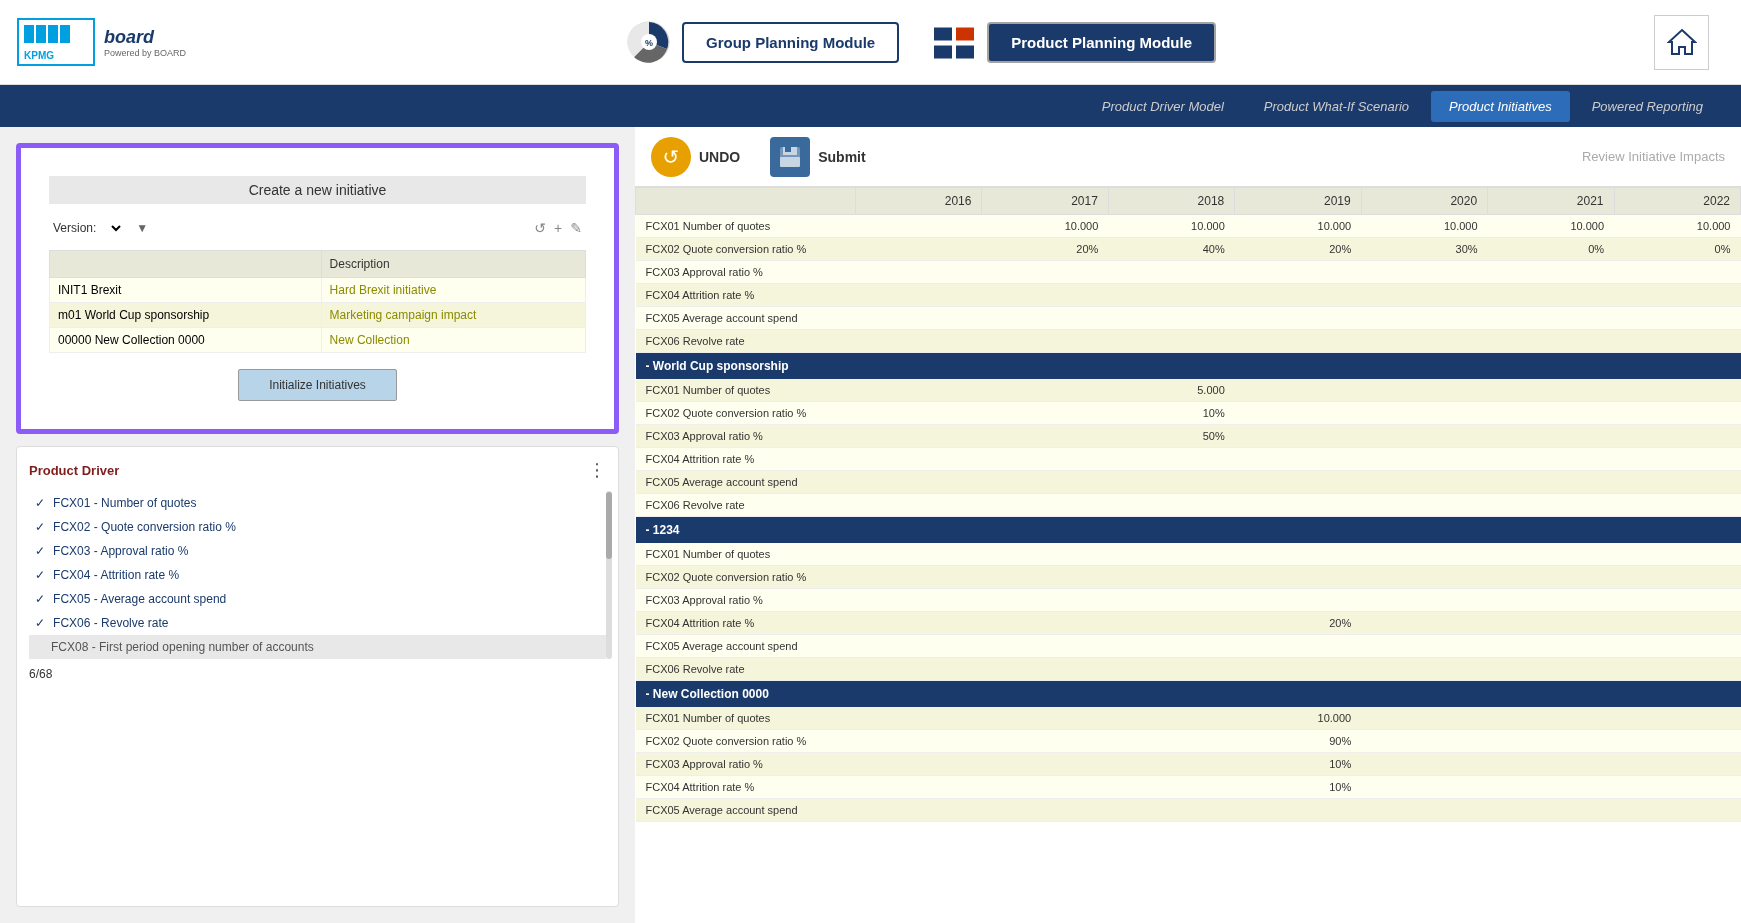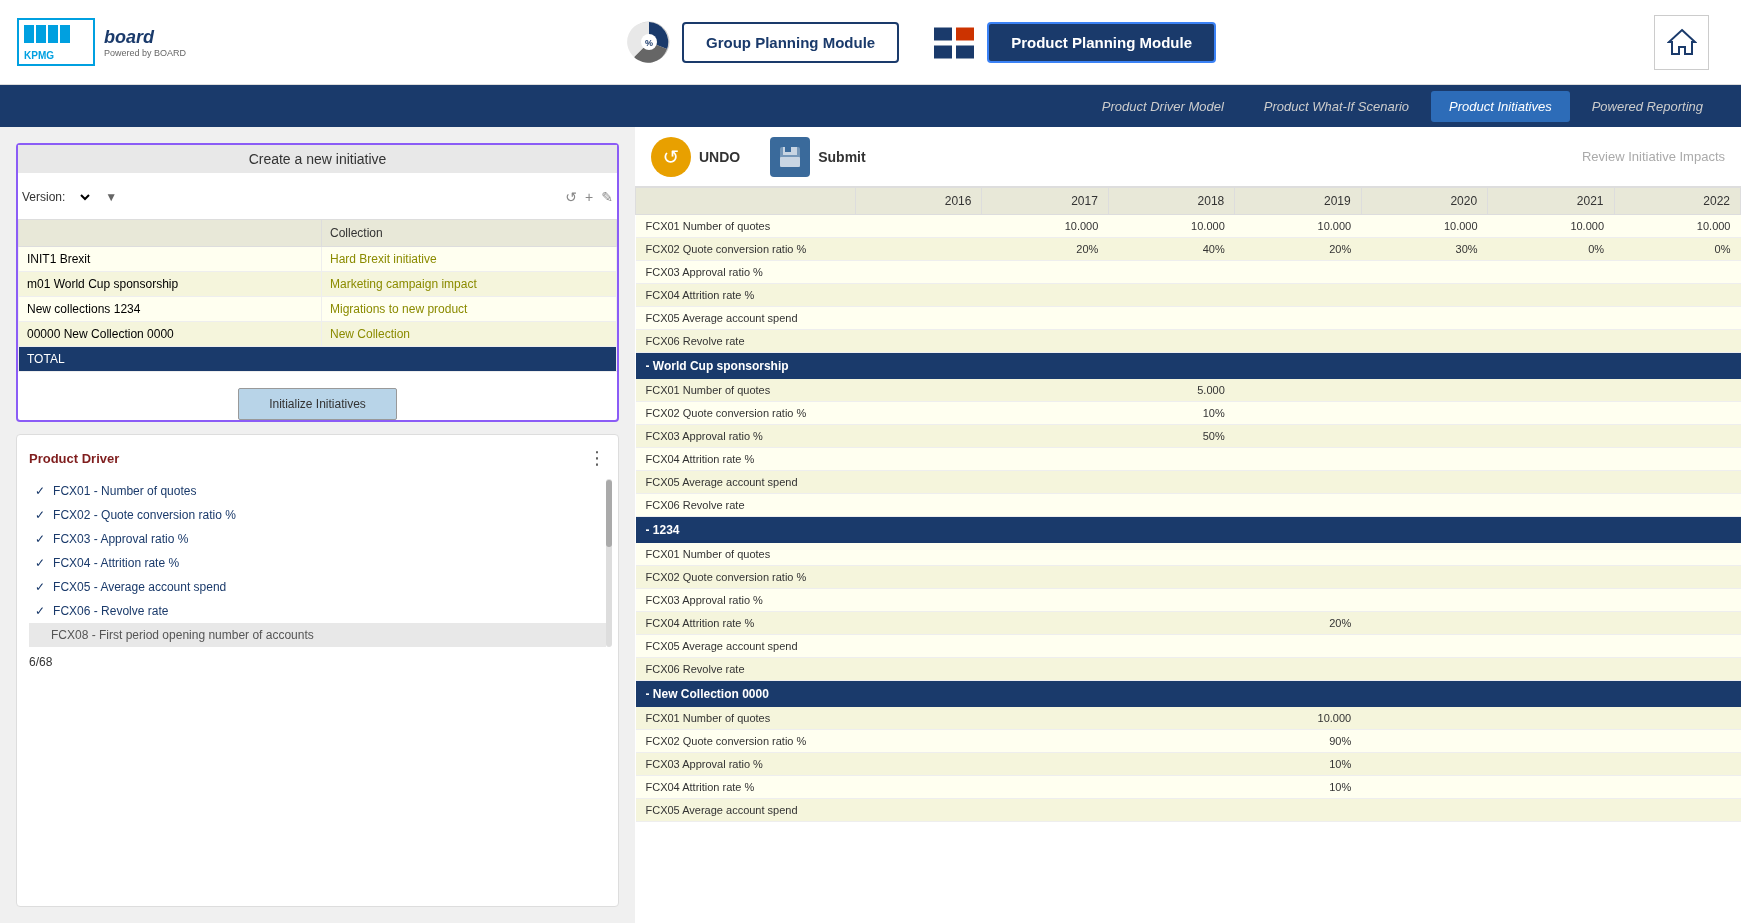--- a/index.html
+++ b/index.html
@@ -10,37 +10,37 @@
     .logo-area { display: flex; align-items: center; gap: 8px; }
     .kpmg-logo { width: 80px; height: 50px; }
     .board-logo { display: flex; flex-direction: column; align-items: flex-start; }
     .board-text { font-size: 18px; font-weight: bold; color: #1a3a6b; font-style: italic; }
     .powered-text { font-size: 9px; color: #666; }
     .header-center { flex: 1; display: flex; align-items: center; justify-content: center; gap: 30px; }
     .module-btn-group { display: flex; align-items: center; gap: 8px; }
     .pie-icon { width: 50px; height: 50px; }
     .group-planning-btn { background: white; border: 2px solid #1a3a6b; color: #1a3a6b; padding: 10px 22px; font-size: 15px; font-weight: bold; border-radius: 4px; cursor: pointer; }
     .product-icon { width: 50px; height: 50px; }
-    .product-planning-btn { background: #1a3a6b; border: 2px solid #3b82f6; color: white; padding: 10px 22px; font-size: 15px; font-weight: bold; border-radius: 4px; cursor: pointer; }
+    .product-planning-btn { background: #1a3a6b; border: 2px solid #a3a3a3; color: white; padding: 10px 22px; font-size: 15px; font-weight: bold; border-radius: 4px; cursor: pointer; }
     .header-right { display: flex; align-items: center; padding-right: 16px; }
     .home-icon-box { width: 55px; height: 55px; border: 1px solid #ccc; display: flex; align-items: center; justify-content: center; }
 
     
     .nav-bar { background: #1a3a6b; display: flex; align-items: center; justify-content: flex-end; height: 42px; padding: 0 20px; gap: 4px; }
     .nav-item { color: #ccc; padding: 8px 18px; font-size: 13px; cursor: pointer; font-style: italic; }
     .nav-item.active { background: #2d6cb8; color: white; border-radius: 3px; }
 
     
     .main-content { display: flex; height: calc(923px - 85px - 42px); }
 
     
     .left-panel { width: 635px; min-width: 635px; background: #f0f0f0; padding: 16px; display: flex; flex-direction: column; gap: 12px; overflow-y: auto; }
 
     
-    .create-box { background: white; border: 2px solid #8b5cf6; border-radius: 4px; padding: 0; }
+    .create-box { background: white; border: 5px solid #8b5cf6; border-radius: 4px; padding: 28px; }
     .create-title { text-align: center; font-size: 14px; font-weight: normal; color: #333; margin-bottom: 12px; padding: 6px; background: #e8e8e8; }
     .version-row { display: flex; align-items: center; gap: 8px; margin-bottom: 10px; padding: 4px; }
     .version-label { font-size: 12px; color: #333; }
     .toolbar-icons { display: flex; align-items: center; gap: 8px; margin-left: auto; color: #666; }
     .toolbar-icon { font-size: 14px; cursor: pointer; color: #888; }
 
     
     .init-table { width: 100%; border-collapse: collapse; }
     .init-table thead { background: #e8e8d8; }
     .init-table th { text-align: left; padding: 6px 8px; font-size: 12px; font-weight: normal; border: 1px solid #ddd; color: #333; }
@@ -177,42 +177,35 @@
           <span class="toolbar-icon">↺</span>
           <span class="toolbar-icon">+</span>
           <span class="toolbar-icon">✎</span>
         </div>
       </div>
 
       <table class="init-table">
         <thead>
           <tr>
             <th></th>
-            <th>Collection</th>
+            <th>Description</th>
           </tr>
         </thead>
         <tbody>
           <tr class="init-row">
             <td>INIT1 Brexit</td>
             <td class="init-col-desc">Hard Brexit initiative</td>
           </tr>
           <tr class="init-row">
             <td>m01 World Cup sponsorship</td>
             <td class="init-col-desc">Marketing campaign impact</td>
           </tr>
           <tr class="init-row">
-            <td>New collections 1234</td>
-            <td class="init-col-desc">Migrations to new product</td>
-          </tr>
-          <tr class="init-row">
             <td>00000 New Collection 0000</td>
             <td class="init-col-desc">New Collection</td>
-          </tr>
-          <tr class="init-row-selected">
-            <td colspan="2">TOTAL</td>
           </tr>
         </tbody>
       </table>
 
       <div class="init-btn-area">
         <button class="init-btn">Initialize Initiatives</button>
       </div>
     </div>
 
     <div class="driver-box">

